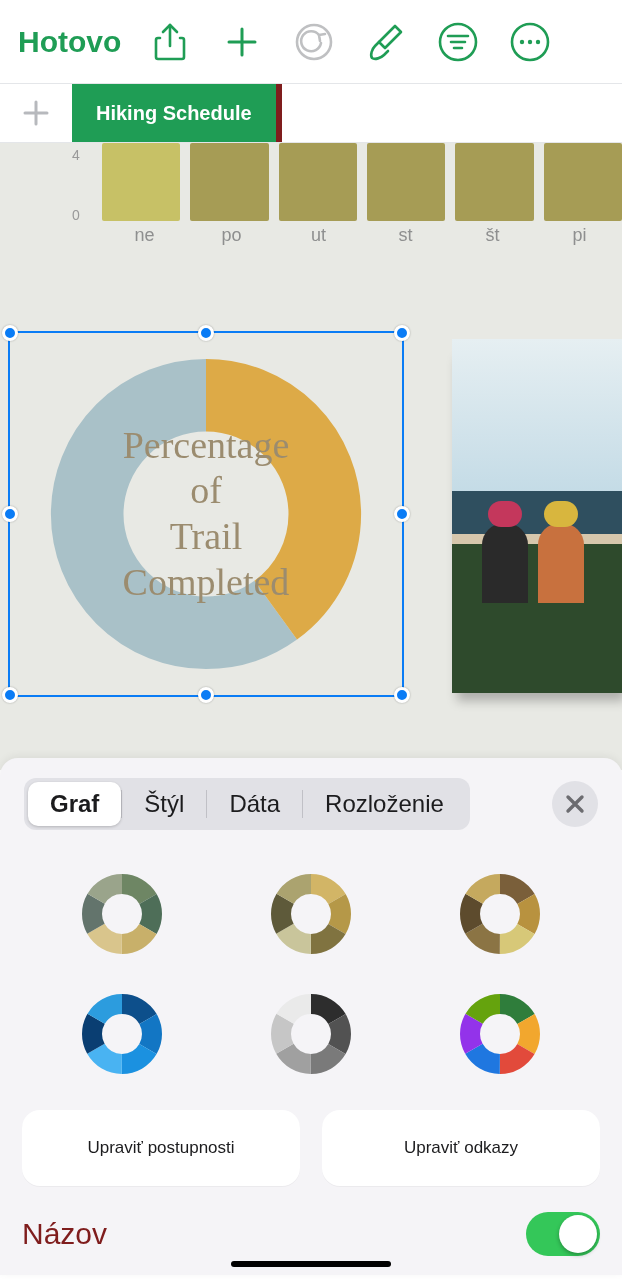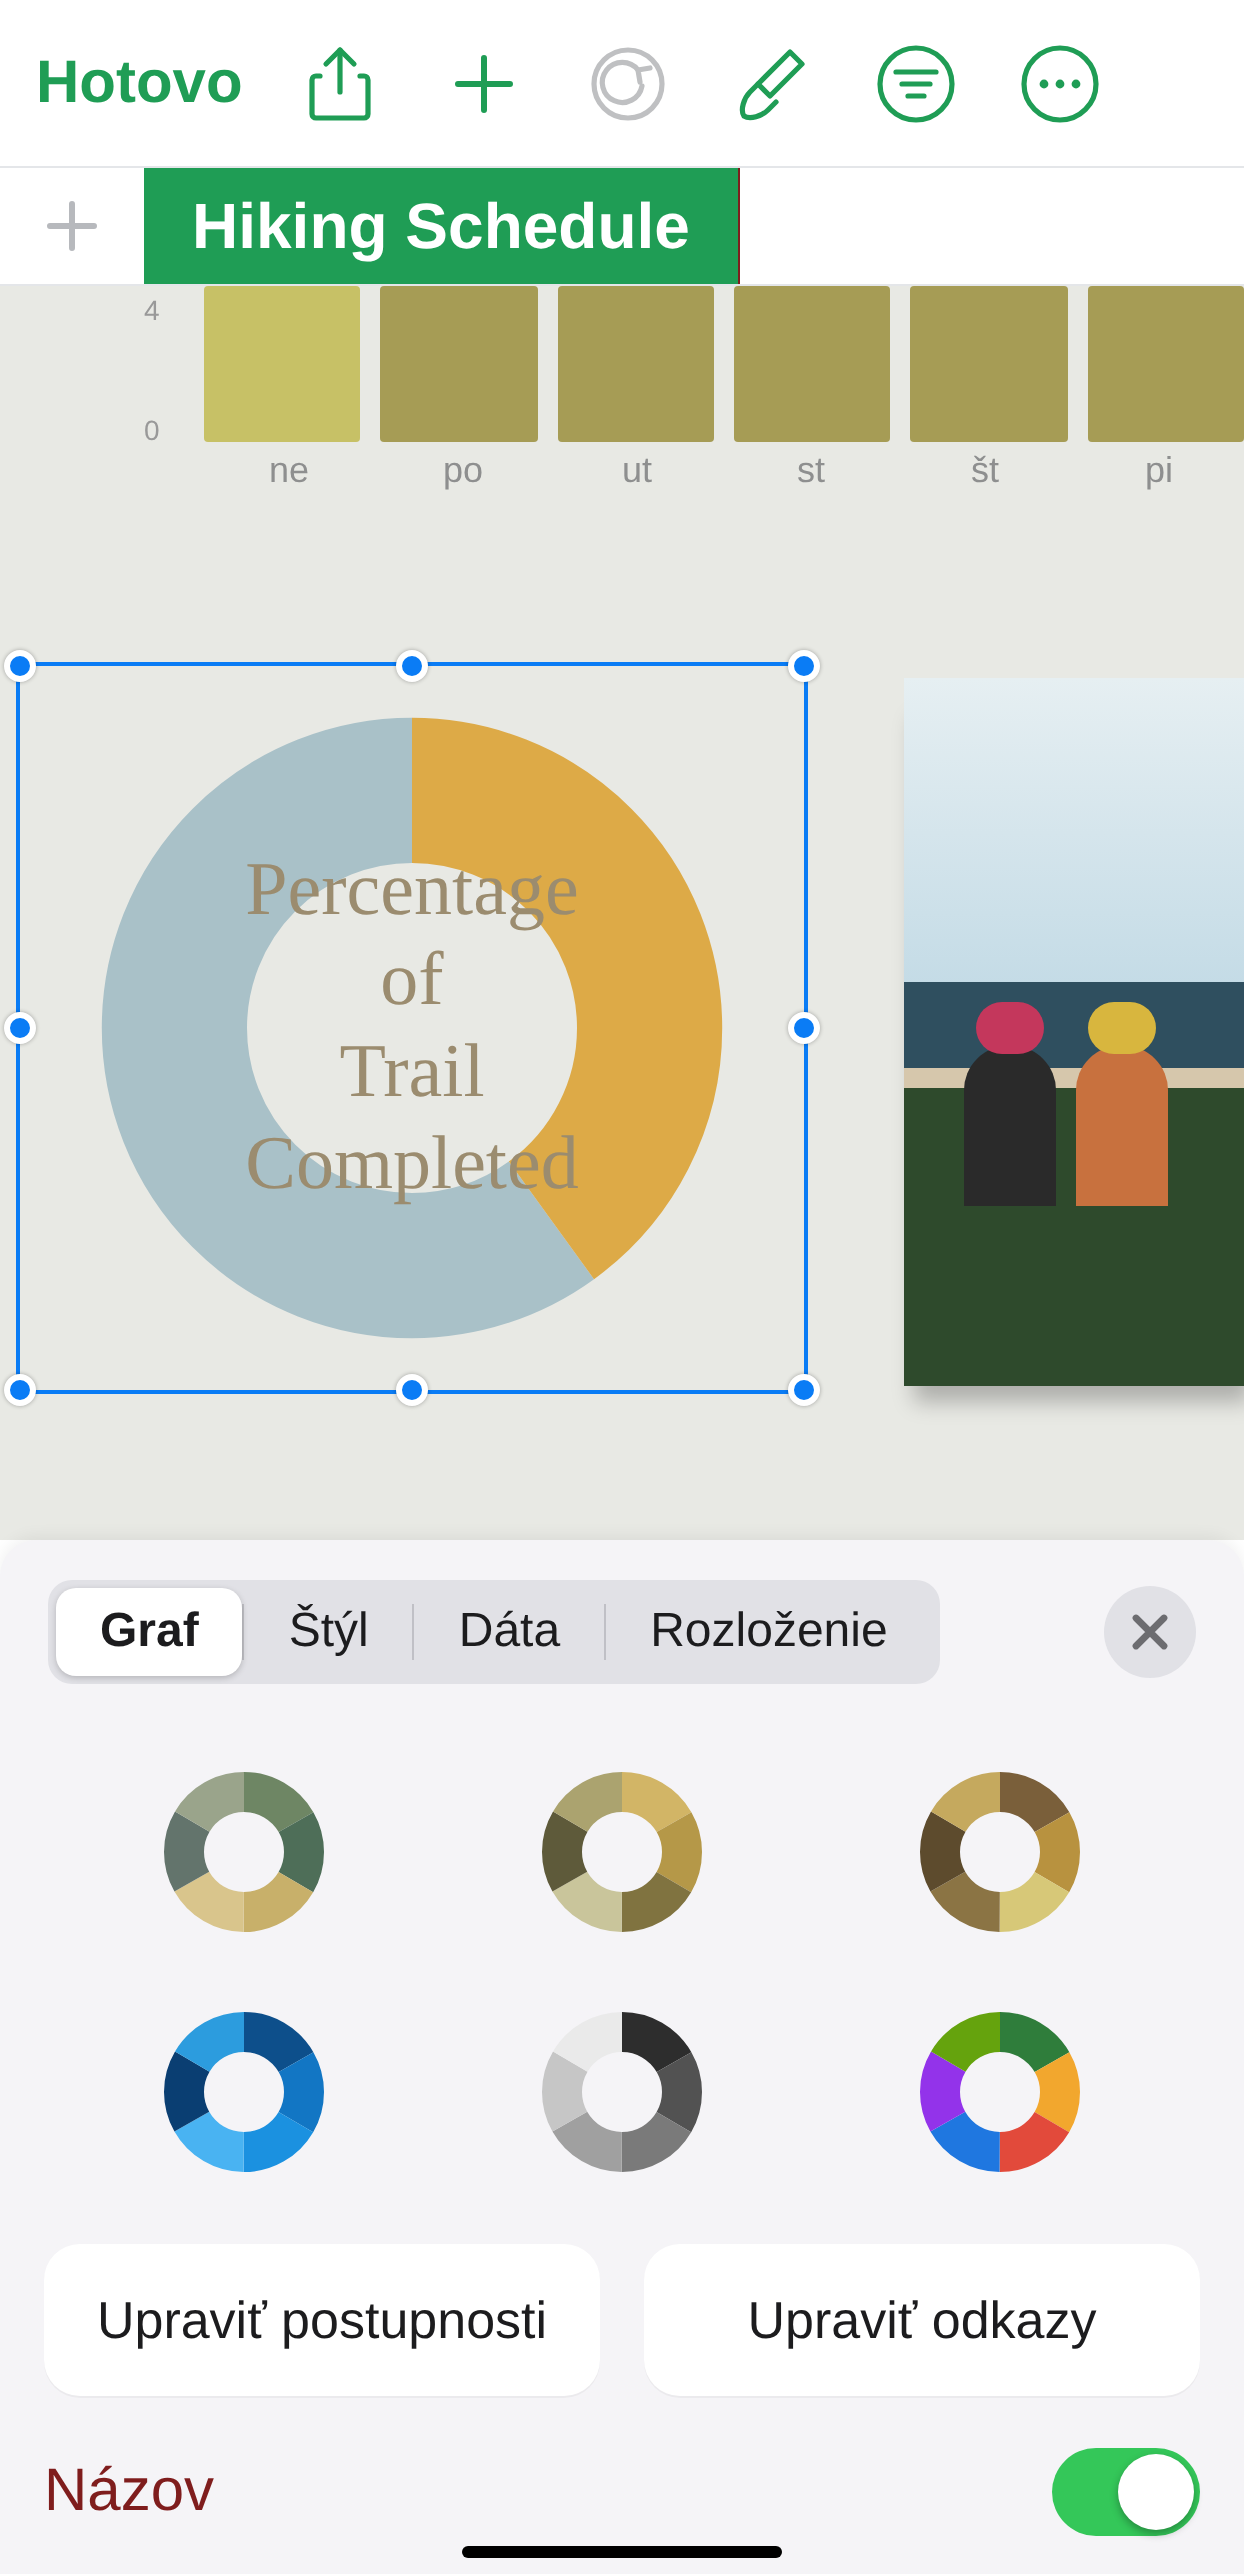--- a/index.html
+++ b/index.html
@@ -6,21 +6,21 @@
   html, body { width: 622px; height: 1287px; font-family: -apple-system, "Helvetica Neue", Arial, sans-serif; background:#fff; overflow:hidden; }
   
   .top-toolbar { height: 83px; display:flex; align-items:center; padding: 12px 12px; gap: 6px; }
   .top-toolbar .tb-btn { flex:0 0 auto; height:56px; display:flex; align-items:center; justify-content:center; color:#1F9D55; }
   .done-btn { font-size: 30px; font-weight:600; color:#1F9D55; padding:0 10px 0 6px; }
   .icon-box { width:66px; }
   .disabled { color:#BFC0C2 !important; }
   
   .tabs-row { height: 60px; display:flex; align-items:stretch; border-top:1px solid #E4E6E9; border-bottom:1px solid #E4E6E9; background:#fff;}
   .add-sheet { width:72px; display:flex; align-items:center; justify-content:center; color:#B7B9BD; }
-  .sheet-tab { padding:0 24px; display:flex; align-items:center; font-size:32px; color:#9D9EA3; border-right:1px solid #7f1d1d; }
+  .sheet-tab { padding:0 24px; display:flex; align-items:center; font-size:20px; color:#9D9EA3; border-right:6px solid #7f1d1d; }
   .sheet-tab.active { background:#1F9D55; color:#fff; font-weight:600;}
   
   .canvas { position:relative; height: 627px; background:#E8E9E4; overflow:hidden; }
   .bar-area { position:absolute; top:0; left:0; right:0; height:120px; }
   .bar-axis4 { position:absolute; left:72px; top:4px; font-size:14px; color:#999; }
   .bar-axis0 { position:absolute; left:72px; top:64px; font-size:14px; color:#999; }
   .bar-track { position:absolute; left:102px; right:0; top:0; height:78px; display:flex; gap:10px; }
   .bar-block { flex:1; background:#A69C55; border-radius:2px; }
   .bar-block.first { background:#C7C166; }
   .bar-labels { position:absolute; left:102px; right:0; top:82px; display:flex; gap:2px; }
@@ -37,32 +37,32 @@
   .photo .sky{position:absolute;inset:0 0 45% 0;background:linear-gradient(#E6EFF2,#BBD6E3);}
   .photo .sea{position:absolute;top:43%;left:0;right:0;height:24%;background:#2F4F5F;}
   .photo .sand{position:absolute;top:55%;left:0;right:0;height:10%;background:#D6C7AC;}
   .photo .grass{position:absolute;bottom:0;left:0;right:0;height:42%;background:#2E4A2C;}
   .photo .person{position:absolute;bottom:90px;width:46px;height:80px;border-radius:22px 22px 0 0;}
   .photo .p1{left:30px;background:#2A2A2A;}
   .photo .p1::before{content:"";position:absolute;top:-22px;left:6px;width:34px;height:26px;border-radius:14px;background:#C4375C;}
   .photo .p2{left:86px;background:#C8713E;}
   .photo .p2::before{content:"";position:absolute;top:-22px;left:6px;width:34px;height:26px;border-radius:14px;background:#D8B63E;}
   
-  .panel { position:absolute; left:0; right:0; bottom:0; background:#F5F4F7; height:517px; border-top-left-radius:18px; border-top-right-radius:18px; box-shadow:0 -2px 8px rgba(0,0,0,.06);}
+  .panel { position:absolute; left:0; right:0; bottom:12px; background:#F5F4F7; height:517px; border-top-left-radius:18px; border-top-right-radius:18px; box-shadow:0 -2px 8px rgba(0,0,0,.06);}
   .panel-top { display:flex; align-items:center; padding:20px 24px 12px; gap:20px;}
   .seg { display:flex; background:#E1E1E6; border-radius:12px; padding:4px; height:52px;}
   .seg-item { padding:0 22px; display:flex; align-items:center; font-size:24px; color:#1C1C1E; border-radius:10px; position:relative;}
   .seg-item.active { background:#fff; font-weight:600; box-shadow:0 1px 3px rgba(0,0,0,.2);}
   .seg-div { width:1px; background:#C0C0C6; margin:8px 0;}
   .close-x { width:46px; height:46px; border-radius:50%; background:#E1E1E6; display:flex; align-items:center; justify-content:center; margin-left:auto;}
   .close-x svg{color:#6C6C70;}
   .swatch-grid { display:grid; grid-template-columns:repeat(3,1fr); grid-template-rows:repeat(2,1fr); gap:36px 84px; padding:30px 70px 24px;}
   .swatch { width:84px; height:84px; margin:0 auto; }
   .btn-row { display:flex; gap:22px; padding:10px 22px 0;}
-  .big-btn { flex:1; height:76px; background:#fff; border-radius:18px; display:flex; align-items:center; justify-content:center; font-size:26px; color:#1C1C1E; box-shadow:0 1px 0 rgba(0,0,0,.04);}
+  .big-btn { flex:1; height:76px; background:#fff; border-radius:18px; display:flex; align-items:center; justify-content:center; font-size:17px; color:#1C1C1E; box-shadow:0 1px 0 rgba(0,0,0,.04);}
   .title-row { display:flex; align-items:center; padding:26px 22px 0; }
   .title-row .label { font-size:30px; color:#7f1d1d;}
   .toggle { margin-left:auto; width:74px; height:44px; border-radius:22px; background:#34C759; position:relative; }
   .toggle::after{content:"";position:absolute;right:3px;top:3px;width:38px;height:38px;border-radius:50%;background:#fff;box-shadow:0 2px 4px rgba(0,0,0,.3);}
   .home-ind { position:absolute; left:50%; bottom:8px; transform:translateX(-50%); width:160px; height:6px; border-radius:3px; background:#000;}
 </style>
 </head>
 <body>
 
 <div class="top-toolbar">

